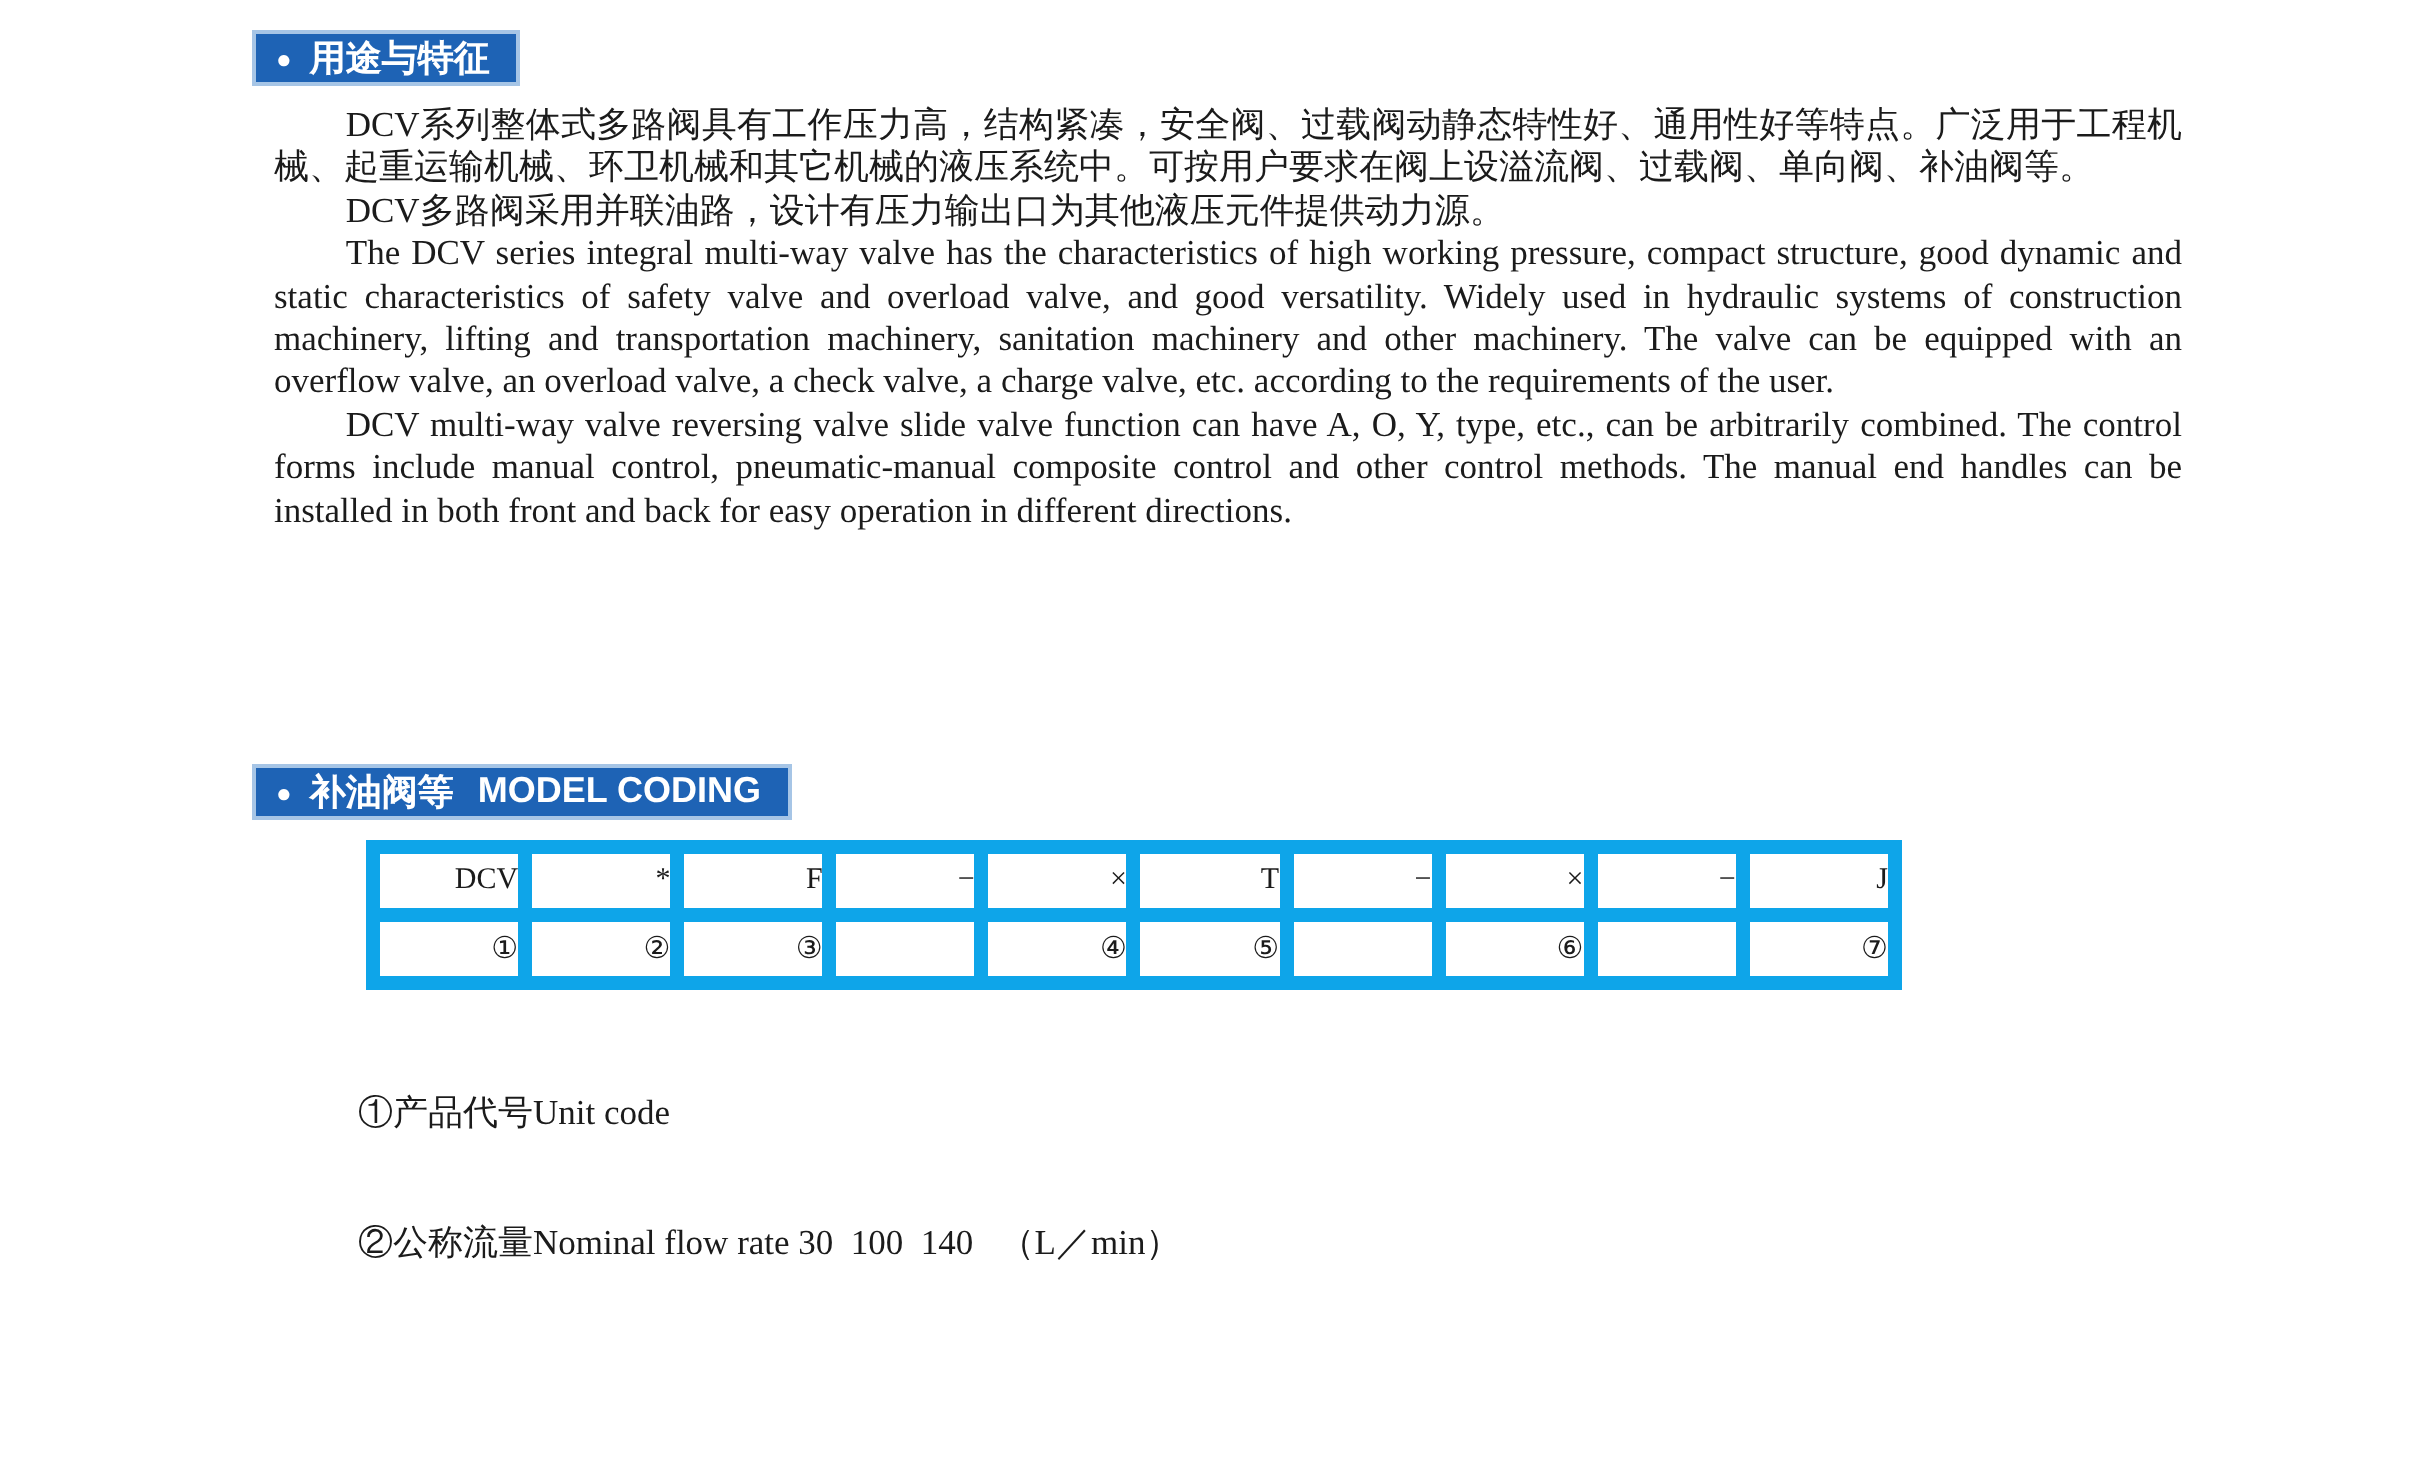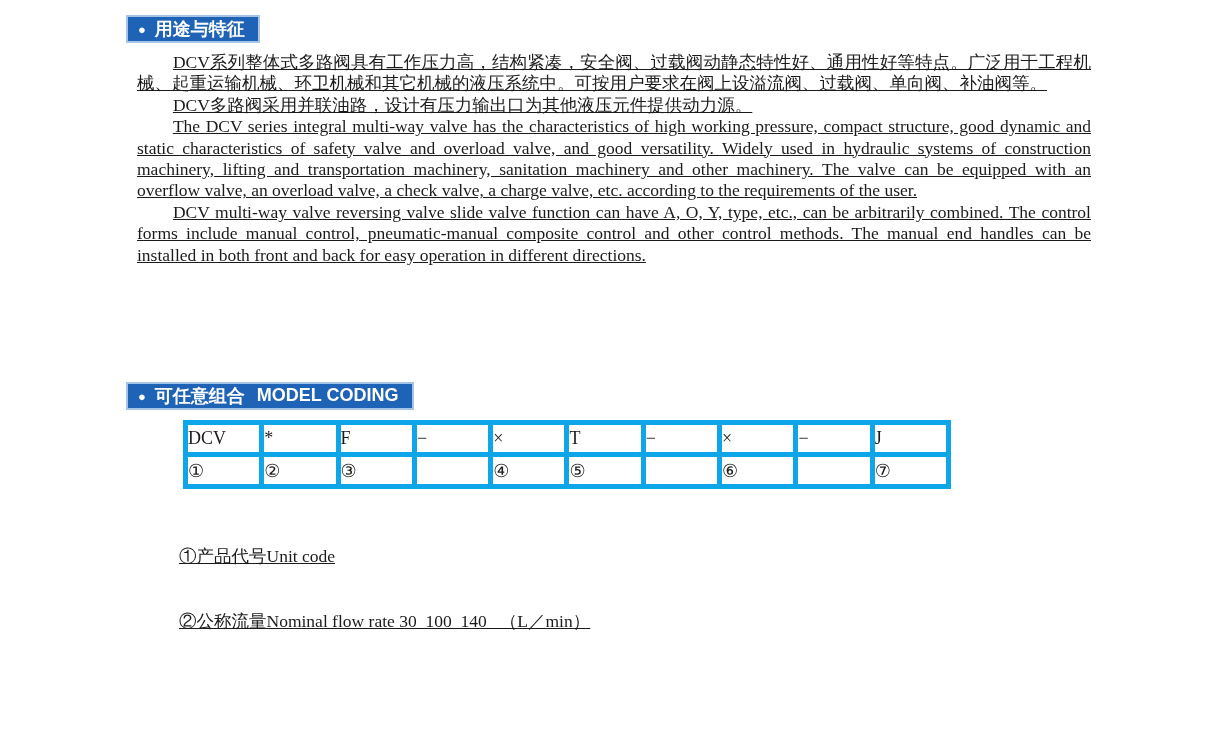--- a/index.html
+++ b/index.html
@@ -34,72 +34,71 @@
   .sec-header-2 { left: 126px; top: 382px; }
 
   .body-text {
     position: absolute;
     left: 137px;
     top: 52px;
     width: 954px;
     font-size: 17.5px;
     line-height: 21.4px;
     text-align: justify;
-    text-decoration: underline;
   }
   .body-text p { margin: 0; text-indent: 2.05em; }
 
   table.model-table {
     position: absolute;
     left: 183px;
     top: 420px;
     width: 768px;
     border-collapse: collapse;
     border: 2px solid #3a77bd;
     table-layout: fixed;
   }
   table.model-table td {
-    border: 5px solid #0ea5e9;
+    border: 7px solid #0ea5e9;
     height: 27px;
-    text-align: left;
+    text-align: right;
     vertical-align: middle;
-    font-size: 18px;
+    font-size: 15px;
     padding: 0;
   }
 
   .notes {
     position: absolute;
     left: 179px;
     top: 503px;
     font-size: 17.5px;
     line-height: 21.6px;
     white-space: pre-wrap;
   }
-  .notes .note { margin: 0; text-decoration: underline; }
+  .notes .note { margin: 0; }
 </style>
 </head>
 <body>
 
 <div class="page">
 
   <div class="sec-header sec-header-1">
     <span class="bullet">●</span>
     <span class="t-zh">用途与特征</span>
   </div>
 
   <div class="body-text">
     <p>DCV系列整体式多路阀具有工作压力高，结构紧凑，安全阀、过载阀动静态特性好、通用性好等特点。广泛用于工程机械、起重运输机械、环卫机械和其它机械的液压系统中。可按用户要求在阀上设溢流阀、过载阀、单向阀、补油阀等。</p>
     <p>DCV多路阀采用并联油路，设计有压力输出口为其他液压元件提供动力源。</p>
     <p>The DCV series integral multi-way valve has the characteristics of high working pressure, compact structure, good dynamic and static characteristics of safety valve and overload valve, and good versatility. Widely used in hydraulic systems of construction machinery, lifting and transportation machinery, sanitation machinery and other machinery. The valve can be equipped with an overflow valve, an overload valve, a check valve, a charge valve, etc. according to the requirements of the user.</p>
     <p>DCV multi-way valve reversing valve slide valve function can have A, O, Y, type, etc., can be arbitrarily combined. The control forms include manual control, pneumatic-manual composite control and other control methods. The manual end handles can be installed in both front and back for easy operation in different directions.</p>
   </div>
 
   <div class="sec-header sec-header-2">
     <span class="bullet">●</span>
-    <span class="t-zh">可任意组合</span>
+    <span class="t-zh">补油阀等</span>
     <span class="t-en">MODEL CODING</span>
   </div>
 
   <table class="model-table">
     <tbody>
       <tr>
         <td>DCV</td>
         <td>*</td>
         <td>F</td>
         <td>−</td>

